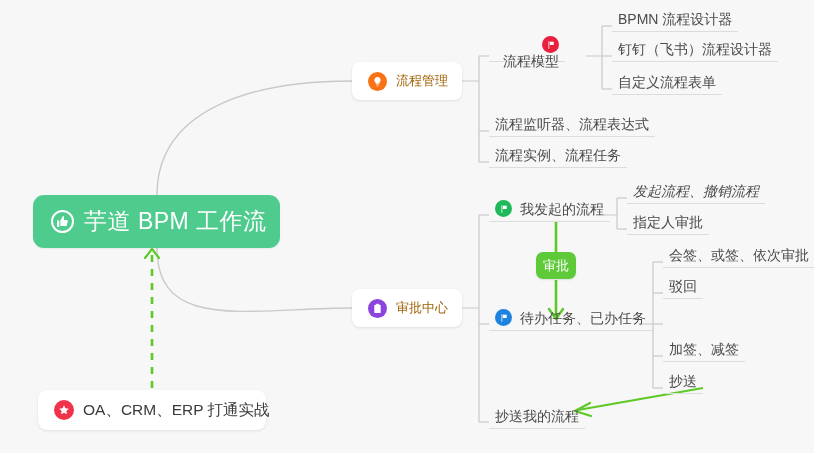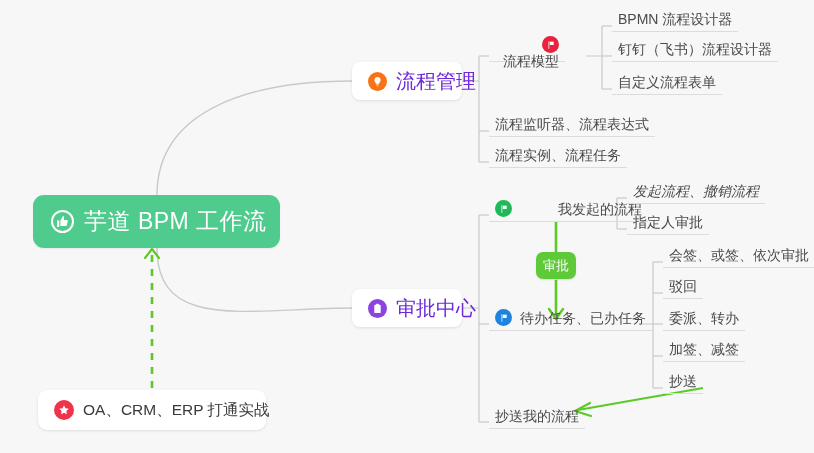--- a/index.html
+++ b/index.html
@@ -53,22 +53,22 @@
     border-radius: 8px;
     height: 38px;
     display: flex;
     align-items: center;
     box-sizing: border-box;
     padding: 0 16px;
     box-shadow: 0 1px 3px rgba(0,0,0,0.10);
     white-space: nowrap;
   }
   .topic-card .topic-label {
-    font-size: 20px;
-    color: #6d28d9;
+    font-size: 13px;
+    color: #a16207;
     margin-left: 9px;
   }
   #node-flow-mgmt { left: 352px; top: 62px; width: 110px; }
   #node-approval-center { left: 352px; top: 289px; width: 110px; }
 
   
   #node-integration {
     left: 38px;
     top: 390px;
     width: 228px;
@@ -240,21 +240,21 @@
   <div class="topic-card" id="node-approval-center">
     <span class="icon-circle ic-purple">
       <svg width="11" height="11" viewBox="0 0 24 24" fill="#ffffff">
         <rect x="5" y="4" width="14" height="18" rx="2"></rect>
         <rect x="9" y="1.6" width="6" height="3.4" rx="1.2"></rect>
       </svg>
     </span>
     <span class="topic-label">审批中心</span>
   </div>
 
-  <div class="leaf has-icon" style="left:489px; top:196px;gap:38px;">
+  <div class="leaf has-icon" style="left:489px; top:196px;">
     <span class="icon-circle ic-green">
       <svg width="10" height="10" viewBox="0 0 24 24" fill="#ffffff">
         <path d="M6 3h1.8v18H6z"></path>
         <path d="M9 4h9.5v8H9z"></path>
       </svg>
     </span>
     <span class="leaf-label">我发起的流程</span>
   </div>
 
   <div class="leaf" style="left:627px; top:178px;font-style:italic;">
@@ -273,23 +273,20 @@
     </span>
     <span class="leaf-label">待办任务、已办任务</span>
   </div>
 
   <div class="leaf" style="left:663px; top:242px;">
     <span class="leaf-label">会签、或签、依次审批</span>
   </div>
   <div class="leaf" style="left:663px; top:273px;">
     <span class="leaf-label">驳回</span>
   </div>
-  <div class="leaf" style="left:663px; top:305px;">
-    <span class="leaf-label">委派、转办</span>
-  </div>
   <div class="leaf" style="left:663px; top:336px;">
     <span class="leaf-label">加签、减签</span>
   </div>
   <div class="leaf" style="left:663px; top:368px;">
     <span class="leaf-label">抄送</span>
   </div>
 
   <div class="leaf" style="left:489px; top:403px;">
     <span class="leaf-label">抄送我的流程</span>
   </div>

